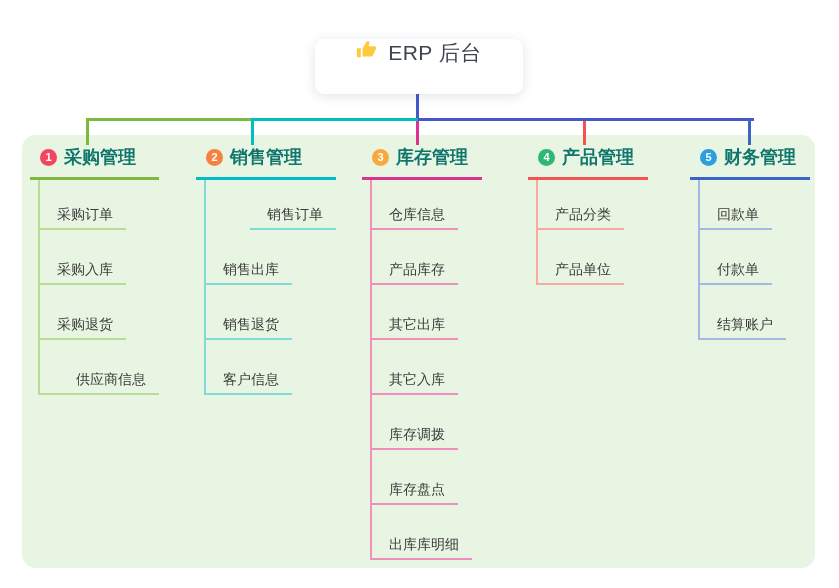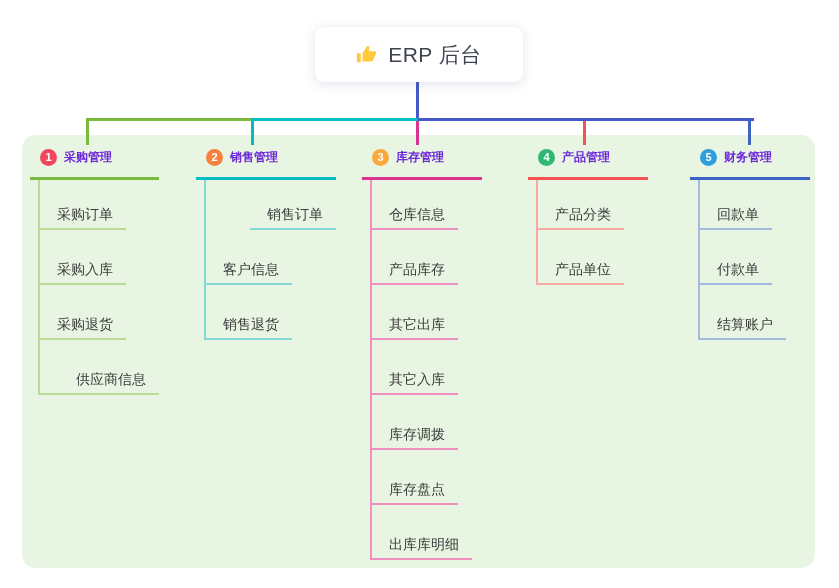--- a/index.html
+++ b/index.html
@@ -8,44 +8,44 @@
     background:#ffffff;
     font-family:"Liberation Sans","DejaVu Sans",sans-serif;
   }
   
   .panel {
     position:absolute; left:22px; top:135px; width:793px; height:433px;
     border-radius:14px;
   }
   
   .root-card {
-    position:absolute; left:315px; top:27px; width:208px; height:55px;
+    position:absolute; left:315px; top:39px; width:208px; height:55px;
     background:#ffffff; border-radius:9px;
     box-shadow:0 2px 12px rgba(60,80,120,0.16);
-    display:flex; align-items:center; justify-content:center; gap:10px;
+    display:flex; align-items:flex-start; justify-content:center; gap:10px;
     z-index:5;
   }
   .root-label { font-size:21px; font-weight:500; color:#3d4450; letter-spacing:0.5px; }
   .thumb-icon { display:inline-flex; }
   
   .line { position:absolute; z-index:1; }
   
   .branch { position:absolute; top:142px; z-index:2; }
   .branch-header {
     display:flex; align-items:center; gap:7px;
     min-width:120px; box-sizing:border-box;
     padding:4px 4px 9px 10px;
     border-bottom:3px solid #000;
   }
   .badge {
     width:17px; height:17px; border-radius:50%; flex:0 0 17px;
     color:#fff; font-size:11px; font-weight:700; line-height:1;
     display:flex; align-items:center; justify-content:center;
   }
-  .branch-label { font-size:12px; font-weight:600; color:#6d28d9; line-height:22px; white-space:nowrap; }
+  .branch-label { font-size:18px; font-weight:600; color:#0f766e; line-height:22px; white-space:nowrap; }
   .branch-children {
     list-style:none; margin:0 0 0 8px; padding:0;
     border-left:2px solid #8b5cf6;
   }
   .child { height:55px; display:flex; align-items:flex-end; }
   .child:first-child { height:50px; }
   .child-label {
     font-size:14px; color:#3b3b3b; line-height:1;
     padding:0 13px 7px 17px; white-space:nowrap;
     border-bottom:2px solid #ccc;
@@ -102,24 +102,27 @@
   <div class="branch" style="left: 196px; top: 142px;">
     <div class="branch-header" style="border-bottom-color: rgb(0, 190, 196);">
       <span class="badge" style="background: rgb(246, 130, 62);">2</span>
       <span class="branch-label">销售管理</span>
     </div>
     <ul class="branch-children" style="border-left-color: rgb(130, 218, 216);">
         <li class="child">
           <span class="child-label" style="border-bottom-color: rgb(130, 218, 216); margin-left: 44px;">销售订单</span>
         </li>
         <li class="child">
-          <span class="child-label" style="border-bottom-color: rgb(130, 218, 216);">客户信息</span>
+          <span class="child-label" style="border-bottom-color: rgb(130, 218, 216);">销售出库</span>
         </li>
         <li class="child">
           <span class="child-label" style="border-bottom-color: rgb(130, 218, 216);">销售退货</span>
+        </li>
+        <li class="child">
+          <span class="child-label" style="border-bottom-color: rgb(130, 218, 216);">客户信息</span>
         </li>
       </ul>
   </div>
 
   <div class="branch" style="left: 362px; top: 142px;">
     <div class="branch-header" style="border-bottom-color: rgb(216, 52, 144);">
       <span class="badge" style="background: rgb(249, 168, 60);">3</span>
       <span class="branch-label">库存管理</span>
     </div>
     <ul class="branch-children" style="border-left-color: rgb(239, 143, 190);">

